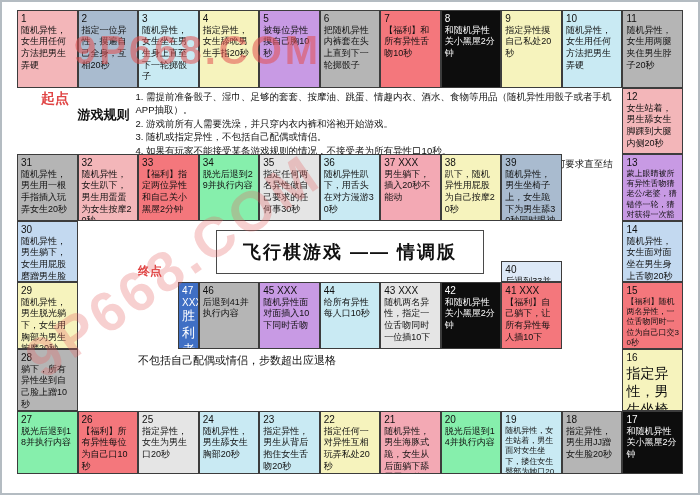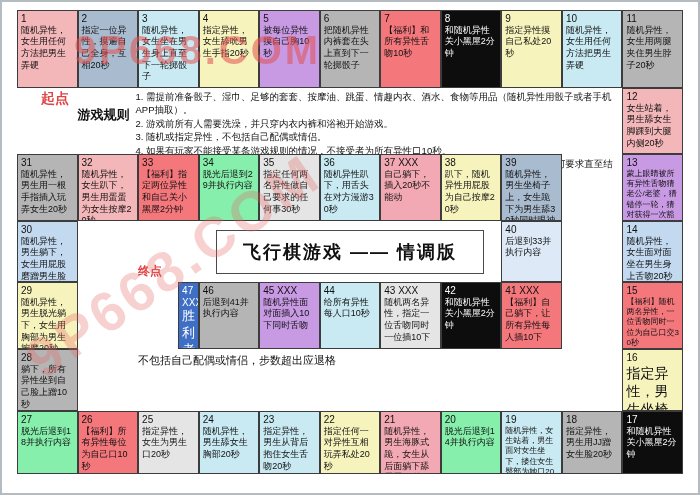--- a/index.html
+++ b/index.html
@@ -11,21 +11,21 @@
          grid-template-rows:78px 66px 67px 61px 67px 62px 1fr;}
   .cell{border:1px solid #3c3c3c;padding:2px 3px;overflow:hidden;box-sizing:border-box;}
   .cell .num{font-size:10px;line-height:1.15;font-weight:400;}
   .cell .txt{font-size:9px;line-height:1.3;word-break:break-all;}
   .wt{color:#fff;}
   
   .c-pink{background:#f3b6b9;} .c-bluegray{background:#a9bbcf;} .c-cyan{background:#c9eaf3;}
   .c-yellow{background:#f6f3bd;} .c-violet{background:#c89ae4;} .c-gray{background:#b5b5b5;}
   .c-salmon{background:#f4777c;} .c-black{background:#0d0d0d;color:#fff;}
   .c-purple{background:#86efac;} .c-lblue{background:#c3d9f0;} .c-lpink{background:#e5e5e5;}
-  .c-pink2{background:#f3a9b4;} .c-pale{background:#dde9f7;} .c-blue{background:#3f6fc4;color:#fff;margin-left:40px;}
+  .c-pink2{background:#f3a9b4;} .c-pale{background:#dde9f7;margin-top:40px;} .c-blue{background:#3f6fc4;color:#fff;margin-left:40px;}
   
   .startcell{display:flex;align-items:flex-start;margin-left:24px;}
   .start-label{color:#e04545;font-weight:700;font-size:14px;margin-top:2px;}
   .rules-area{grid-column:2/11;display:flex;gap:6px;padding-top:2px;}
   .rules-label{font-weight:700;font-size:13px;margin-top:16px;white-space:nowrap;}
   .rules-list{font-size:9.5px;line-height:1.42;margin:0;padding:0;list-style:none;}
   .endcell{display:flex;align-items:flex-end;}
   .end-label{color:#e04545;font-weight:700;font-size:12px;margin-bottom:2px;}
   .title-area{grid-column:4/9;display:flex;align-items:center;justify-content:center;}
   .title-box{border:1px solid #4a4a4a;background:#fff;padding:9px 26px;font-size:18px;
@@ -129,21 +129,21 @@
     <div class="cell c-lpink" style="grid-area:3/5">
         <div class="num">35</div>
         <div class="txt">指定任何两名异性做自己要求的任何事30秒</div>
       </div>
     <div class="cell c-cyan" style="grid-area:3/6">
         <div class="num">36</div>
         <div class="txt">随机异性趴下，用舌头在对方漫游30秒</div>
       </div>
     <div class="cell c-pink2" style="grid-area:3/7">
         <div class="num">37 XXX</div>
-        <div class="txt">自己躺下，插入20秒不能动</div>
+        <div class="txt">男生躺下，插入20秒不能动</div>
       </div>
     <div class="cell c-yellow" style="grid-area:3/8">
         <div class="num">38</div>
         <div class="txt">趴下，随机异性用屁股为自己按摩20秒</div>
       </div>
     <div class="cell c-bluegray" style="grid-area:3/9">
         <div class="num">39</div>
         <div class="txt">随机异性，男生坐椅子上，女生跪下为男生舔30秒同时眼神挑逗对方</div>
       </div>
     <div class="cell c-violet" style="grid-area:3/11">

